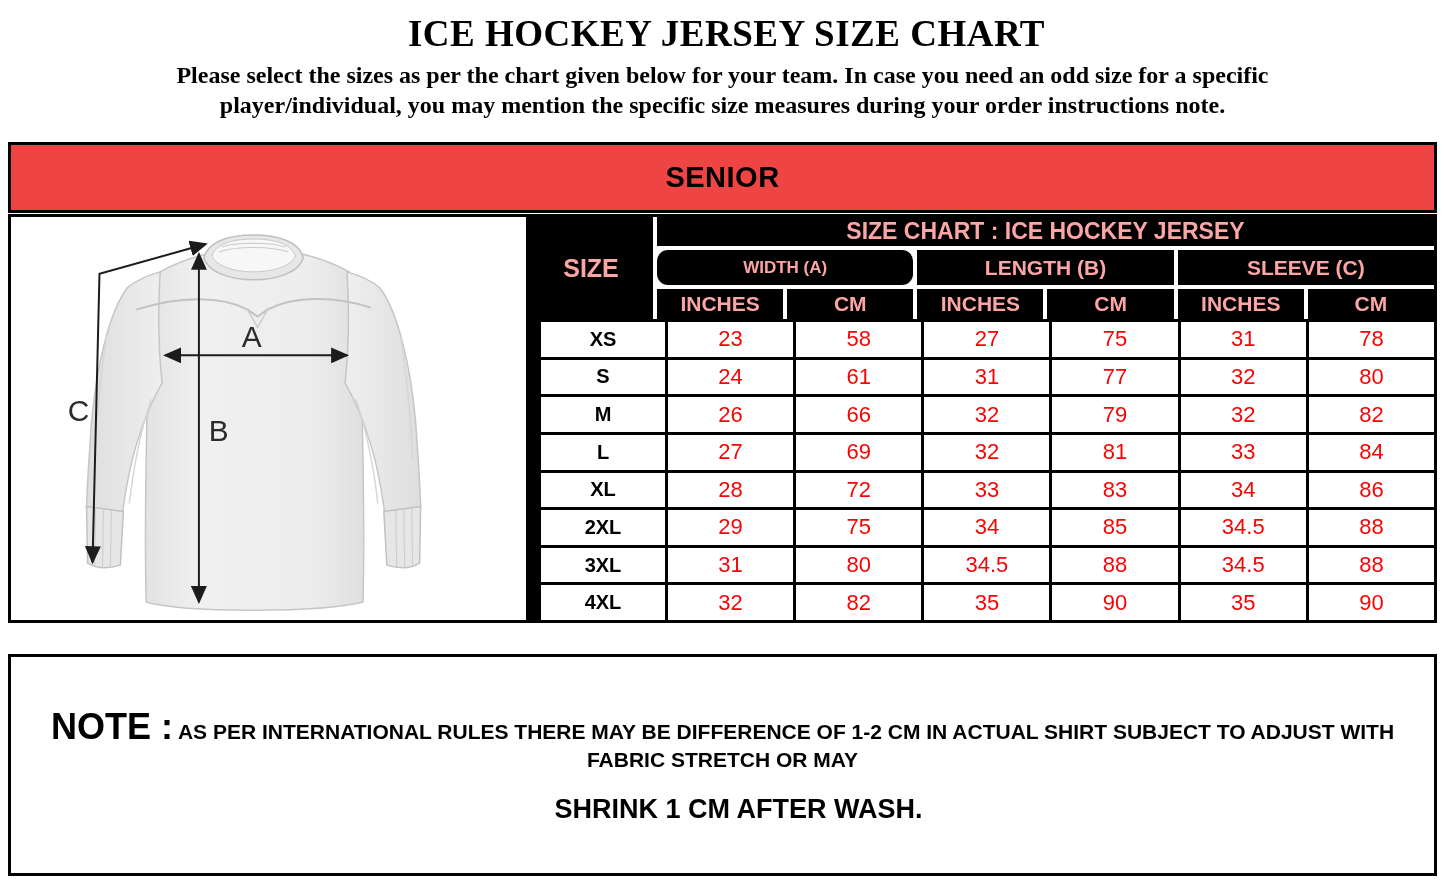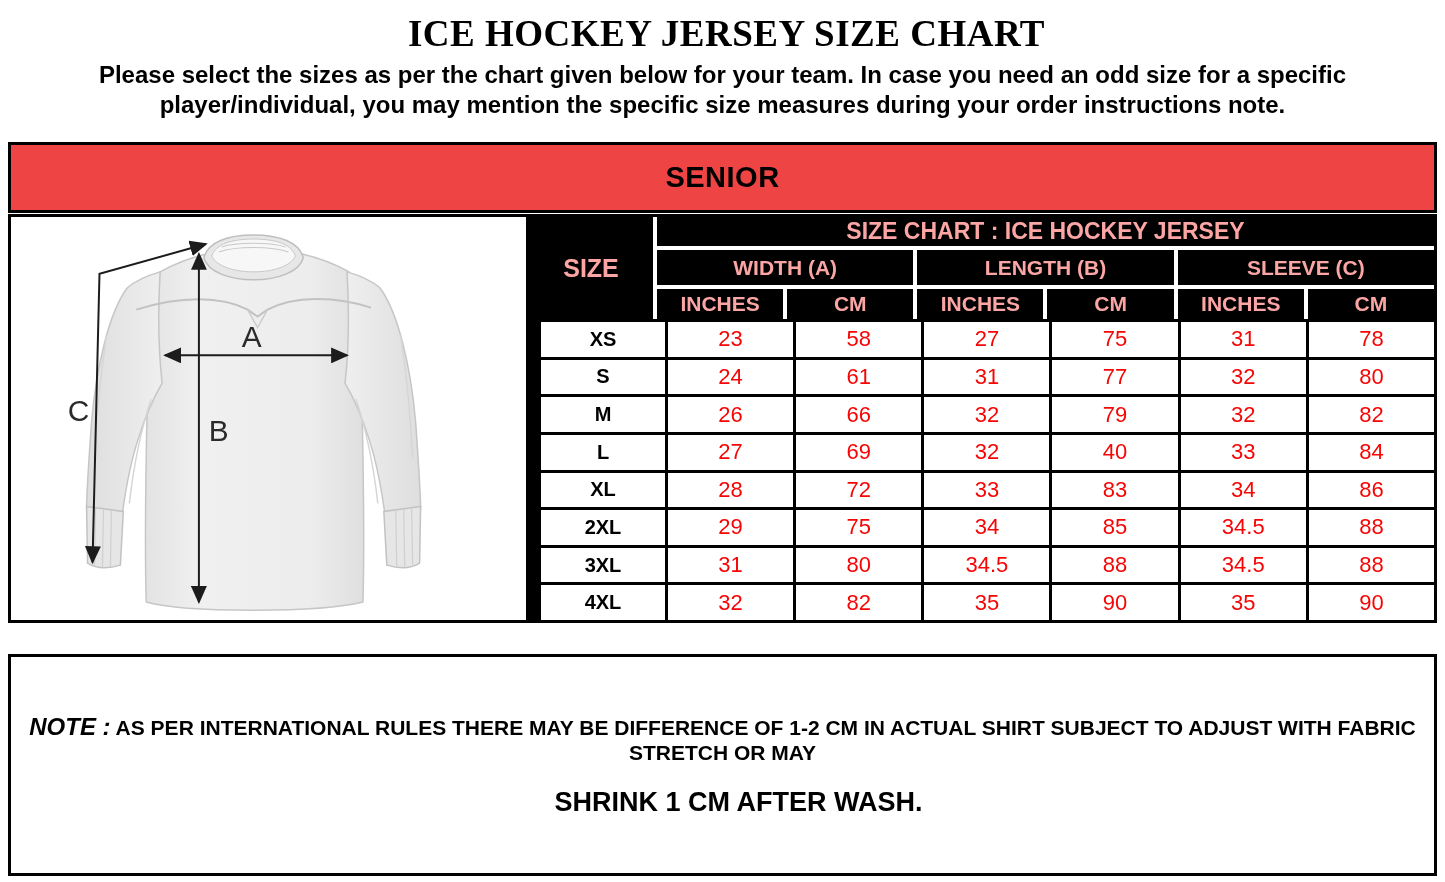--- a/index.html
+++ b/index.html
@@ -17,21 +17,21 @@
   
   .page-title {
     position: absolute; top: 8px; left: 0; width: 100%;
     margin: 4px; text-align: center;
     font-family: "Liberation Serif", serif;
     font-size: 37px; font-weight: 700; letter-spacing: 0.5px;
   }
   .page-subtitle {
     position: absolute; top: 60px; left: 0; width: 100%;
     margin: 0; text-align: center;
-    font-family: Liberation Sans, sans-serif;
+    font-family: Liberation Serif, serif;
     font-size: 24px; font-weight: 700; line-height: 30px;
   }
 
   
   .senior-box {
     position: absolute; left: 8px; top: 142px;
     width: 1429px; height: 71px;
     border: 3px solid var(--ink);
     display: flex; align-items: center; justify-content: center;
     font-size: 29px; font-weight: 700; letter-spacing: 0.5px;
@@ -58,21 +58,21 @@
     display: grid;
     grid-template-columns: 124px repeat(6, 1fr);
     grid-template-rows: 29px 35px 30px;
     gap: 4px;
     height: 102px; background: #fff;
   }
   .cell { display: flex; align-items: center; justify-content: center; text-align: center; }
   .hcell { background: var(--ink); color: #fca5a5; font-weight: 700; }
   .size-head  { grid-area: 1 / 1 / 4 / 2; font-size: 25px; }
   .t-title    { grid-area: 1 / 2 / 2 / 8; font-size: 23px; }
-  .g-width    { grid-area: 2 / 2 / 3 / 4; font-size: 21px; }
+  .g-width    { grid-area: 2 / 2 / 3 / 4; font-size: 17px; border-radius: 11px; }
   .g-length   { grid-area: 2 / 4 / 3 / 6; font-size: 21px; }
   .g-sleeve   { grid-area: 2 / 6 / 3 / 8; font-size: 21px; }
   .unit       { grid-row: 3; font-size: 21px; }
 
   .tbody {
     flex: 1;
     display: grid;
     grid-template-columns: 124px repeat(6, 1fr);
     grid-template-rows: repeat(8, 1fr);
     gap: 3px;
@@ -88,21 +88,21 @@
   .note-box {
     position: absolute; left: 8px; top: 654px;
     width: 1429px; height: 222px;
     border: 3px solid var(--ink);
     display: flex; flex-direction: column;
     align-items: center; justify-content: center;
     text-align: center; background: #fff;
     padding: 0 8px;
   }
   .note-line1 { font-size: 21px; font-weight: 700; margin-bottom: 22px; }
-  .note-label { font-size: 24px; font-weight: 700; font-style: italic; }
+  .note-label { font-size: 36px; font-weight: 700; }
   .note-line2 { font-size: 27px; font-weight: 700; margin-left: 32px; }
 
   
   .dim-label { font-family: "Liberation Sans", sans-serif; font-size: 30px; fill: #2b2b2b; }
 </style>
 </head>
 <body>
 
 <main class="page">
 
@@ -232,21 +232,21 @@
         <div class="cell bcell val">66</div>
         <div class="cell bcell val">32</div>
         <div class="cell bcell val">79</div>
         <div class="cell bcell val">32</div>
         <div class="cell bcell val">82</div>
 
         <div class="cell bcell size-label">L</div>
         <div class="cell bcell val">27</div>
         <div class="cell bcell val">69</div>
         <div class="cell bcell val">32</div>
-        <div class="cell bcell val">40</div>
+        <div class="cell bcell val">81</div>
         <div class="cell bcell val">33</div>
         <div class="cell bcell val">84</div>
 
         <div class="cell bcell size-label">XL</div>
         <div class="cell bcell val">28</div>
         <div class="cell bcell val">72</div>
         <div class="cell bcell val">33</div>
         <div class="cell bcell val">83</div>
         <div class="cell bcell val">34</div>
         <div class="cell bcell val">86</div>

